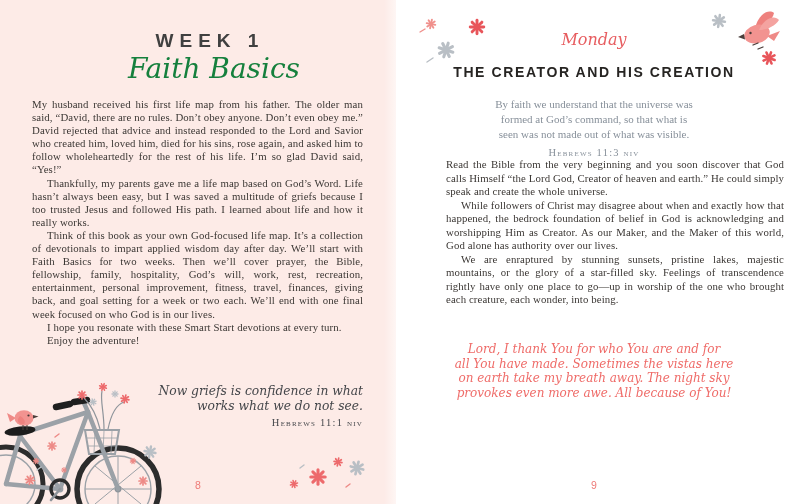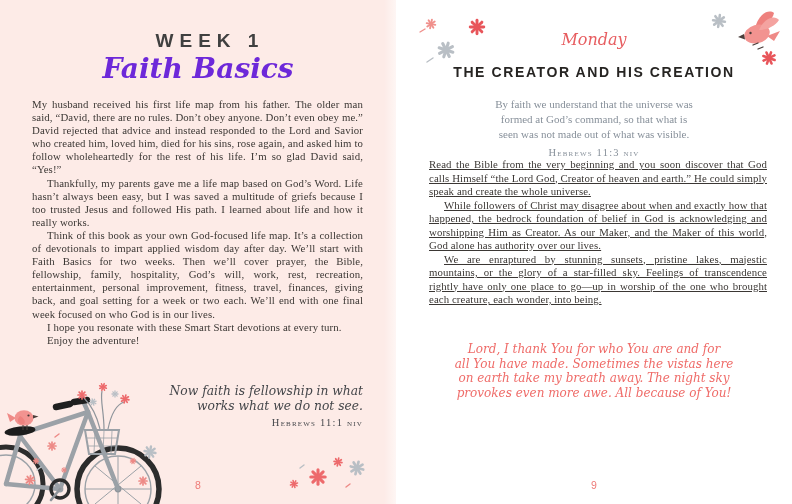--- a/index.html
+++ b/index.html
@@ -8,35 +8,35 @@
   .page-left{background:#fdebe7;}
   .page-right{background:#ffffff;}
   .spine-highlight{position:absolute;top:0;right:0;width:12px;height:100%;
     background:linear-gradient(to right,rgba(255,255,255,0),rgba(255,255,255,.55));}
 
   
   .week-label{position:absolute;top:30px;left:12px;width:100%;text-align:center;
     font-family:"Liberation Sans",sans-serif;font-weight:bold;font-size:19px;
     letter-spacing:6px;color:#404040;}
   .script{font-family:"DejaVu Serif",serif;font-style:italic;}
-  .week-title{position:absolute;top:52px;left:0;width:100%;text-align:center;
-    font-size:28px;color:#6d28d9;font-weight:bold;}
+  .week-title{position:absolute;top:52px;left:16px;width:100%;text-align:center;
+    font-size:28px;color:#15803d;}
   .day-label{position:absolute;top:30px;left:0;width:100%;text-align:center;
     font-size:16px;color:#e75d60;}
   .chapter-title{position:absolute;top:64px;left:0;width:100%;text-align:center;
     font-family:"Liberation Sans",sans-serif;font-weight:bold;font-size:14px;
     letter-spacing:1.6px;color:#262422;}
 
   
   .body-copy{position:absolute;font-size:10.8px;line-height:13.1px;color:#3b3734;
     text-align:justify;letter-spacing:.1px;}
   .body-copy p{margin:0;}
   .body-copy p.indent{text-indent:15px;}
   .lp-body{top:98px;left:32px;width:331px;}
-  .rp-body{top:158px;left:33px;width:338px;line-height:13.5px;text-decoration:underline;}
+  .rp-body{top:158px;left:50px;width:338px;line-height:13.5px;}
 
   
   .epigraph{position:absolute;top:97px;left:0;width:100%;text-align:center;
     font-size:11px;line-height:15px;color:#87909a;}
   .scripture-ref{display:block;font-variant:small-caps;font-size:10.5px;
     letter-spacing:1.2px;margin-top:3px;}
 
   
   .quote-block{position:absolute;top:384px;right:33px;width:230px;text-align:right;
     font-size:12.3px;line-height:14.5px;color:#44464a;}
@@ -64,21 +64,21 @@
 
     <div class="body-copy lp-body">
       <p>My husband received his first life map from his father. The older man said, “David, there are no rules. Don’t obey anyone. Don’t even obey me.” David rejected that advice and instead responded to the Lord and Savior who created him, loved him, died for his sins, rose again, and asked him to follow wholeheartedly for the rest of his life. I’m so glad David said, “Yes!”</p>
       <p class="indent">Thankfully, my parents gave me a life map based on God’s Word. Life hasn’t always been easy, but I was saved a multitude of griefs because I too trusted Jesus and followed His path. I learned about life and how it really works.</p>
       <p class="indent">Think of this book as your own God-focused life map. It’s a collection of devotionals to impart applied wisdom day after day. We’ll start with Faith Basics for two weeks. Then we’ll cover prayer, the Bible, fellowship, family, hospitality, God’s will, work, rest, recreation, entertainment, personal improvement, fitness, travel, finances, giving back, and goal setting for a week or two each. We’ll end with one final week focused on who God is in our lives.</p>
       <p class="indent">I hope you resonate with these Smart Start devotions at every turn.</p>
       <p class="indent">Enjoy the adventure!</p>
     </div>
 
     <div class="quote-block script">
-      <span class="line-el">Now faith is fellowship in what</span>
+      <span class="line-el">Now griefs is confidence in what</span>
       <span class="line-el">works what we do not see.</span>
       <span class="scripture-ref">Hebrews 11:1 niv</span>
     </div>
 
     <div class="page-number">8</div>
     <div class="spine-highlight"></div>
   </div>
 
   <div class="page page-right">
     <div class="day-label script">Monday</div>

